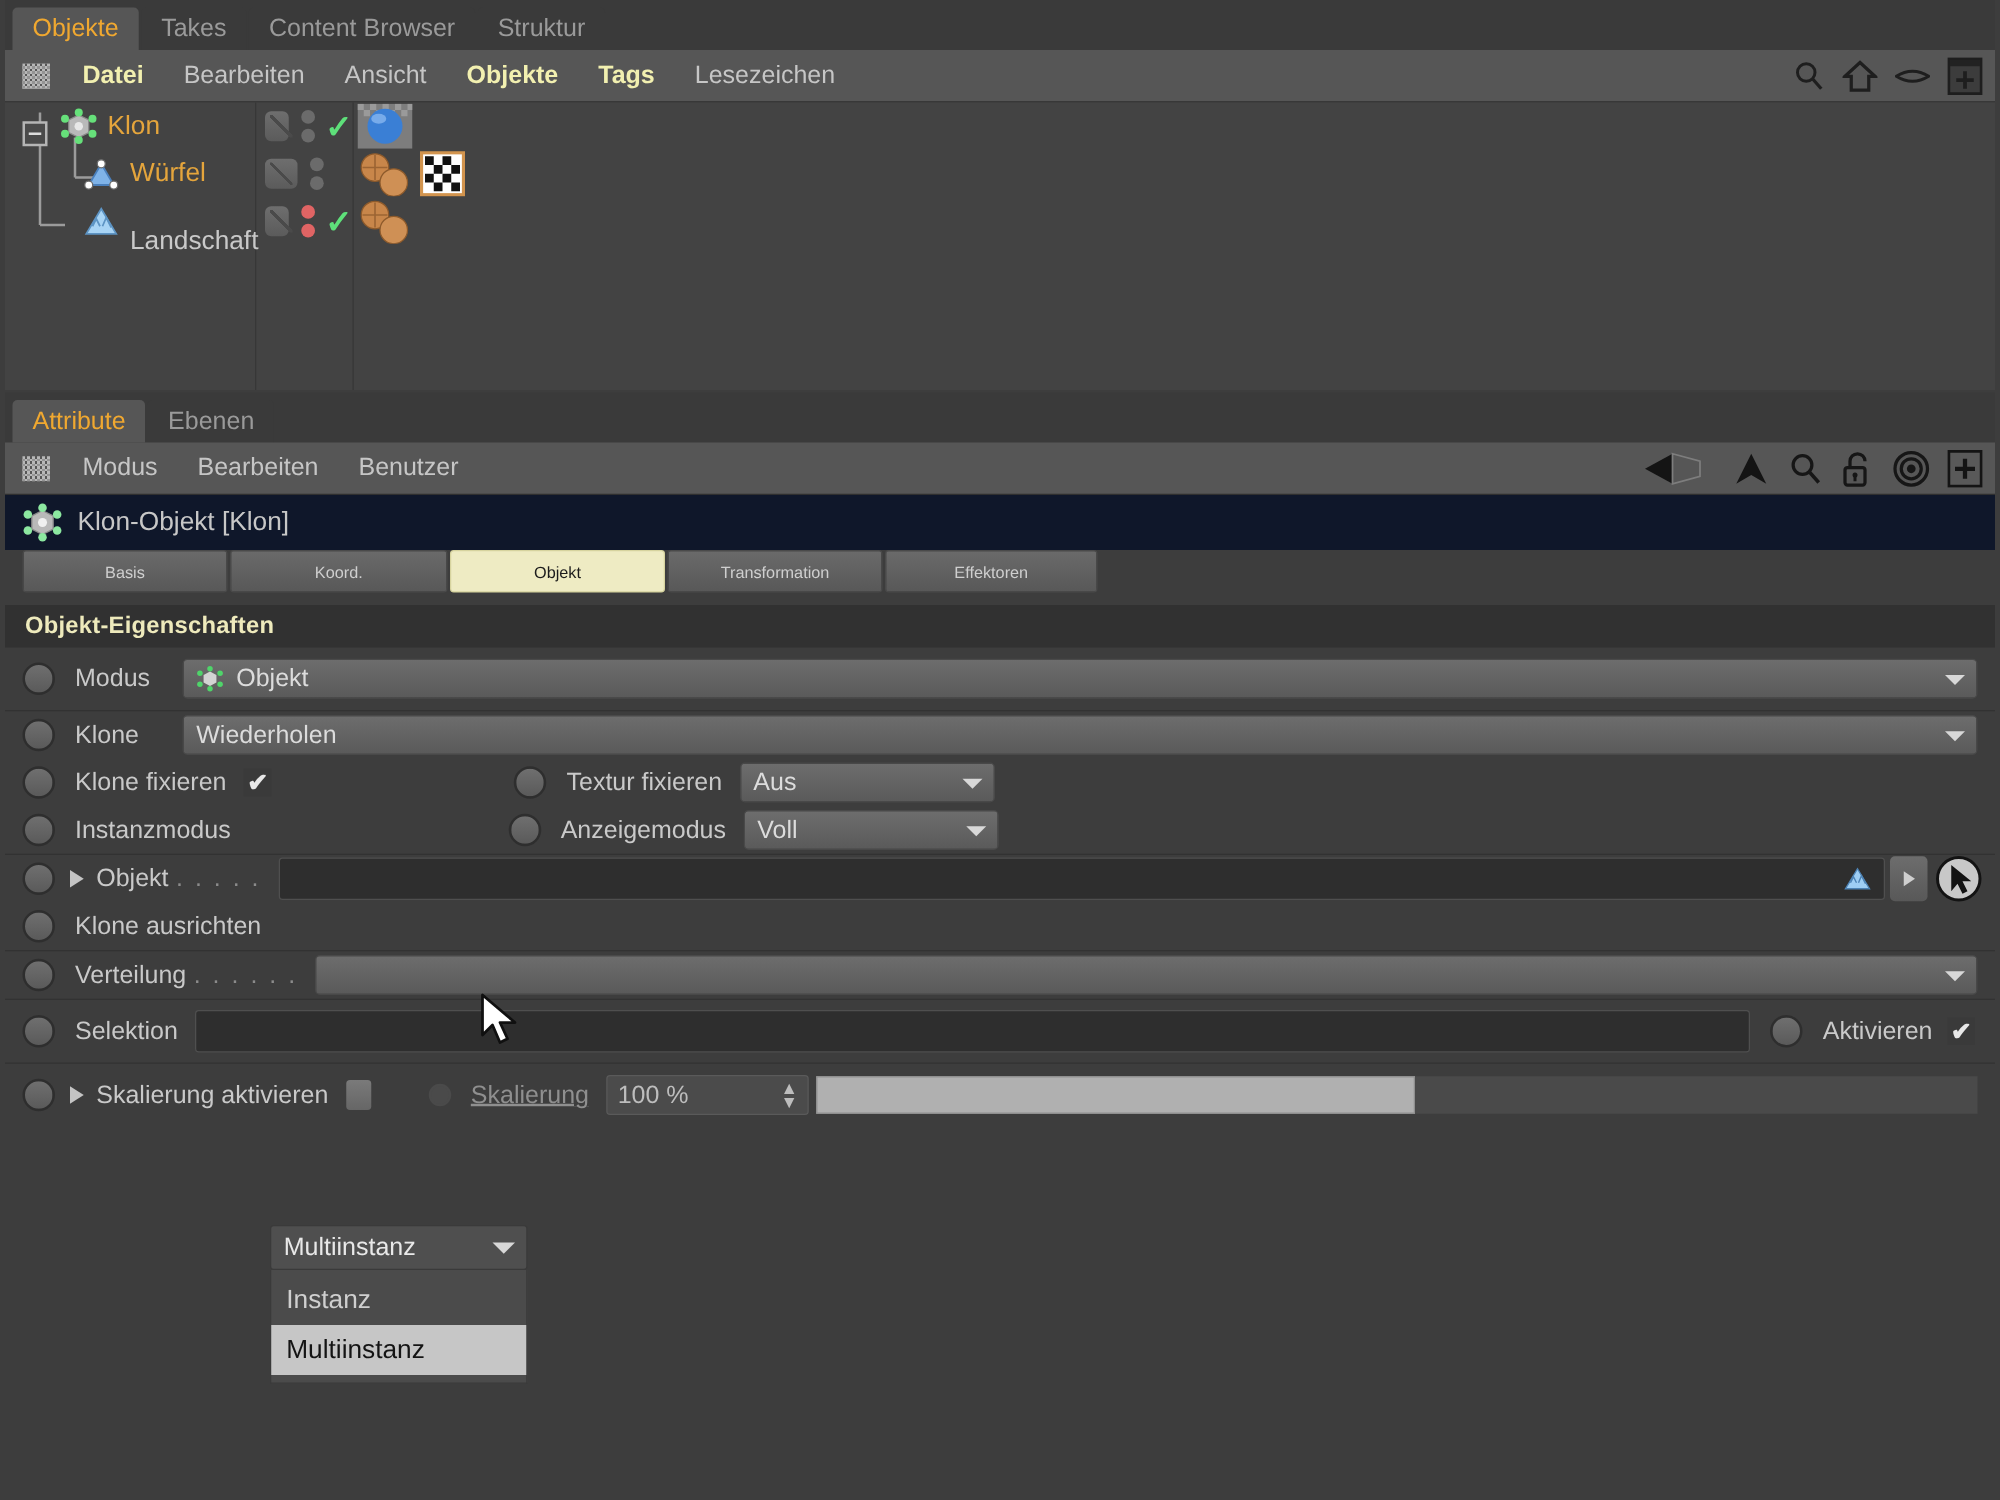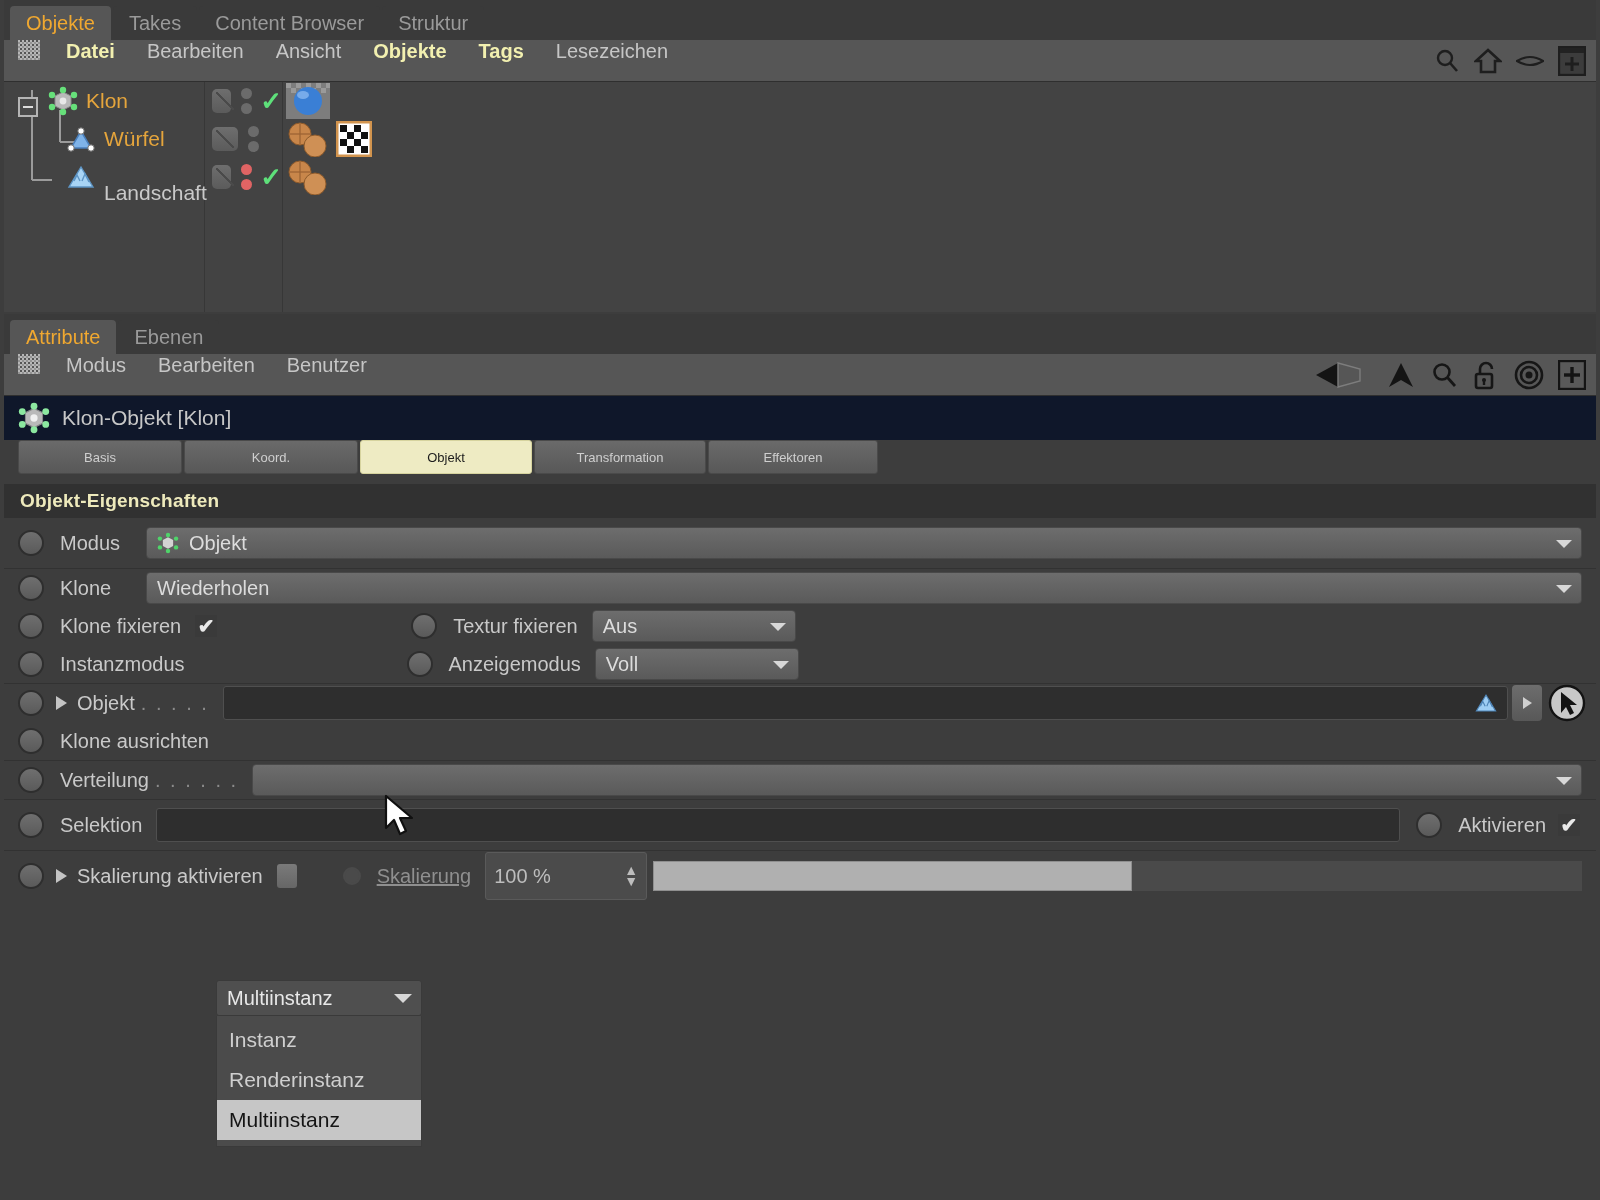--- a/index.html
+++ b/index.html
@@ -27,21 +27,21 @@
   #objmgr { position: absolute; left: 4px; top: 0; width: 1592px; height: 312px; }
   .tabbar { display: flex; align-items: flex-end; height: 40px; background: #3a3a3a; padding-left: 6px; }
   .tab {
     height: 34px; padding: 0 16px; display: flex; align-items: center;
     font-size: 20px; color: #9a9a9a; background: #3a3a3a;
     border-radius: 4px 4px 0 0; margin-right: 2px;
   }
   .tab.active { background: #565656; color: #f0a830; }
 
   .menubar {
-    height: 42px; background: #565656; display: flex; align-items: flex-start;
+    height: 42px; background: #565656; display: flex; align-items: center;
     position: relative; border-bottom: 1px solid #2f2f2f;
   }
   .menuitem { font-size: 20px; color: #c6c6c6; padding: 0 16px; white-space: nowrap; }
   .menuitem.hl { color: #f2f0b0; font-weight: bold; }
   .mb-icons { position: absolute; right: 10px; top: 0; height: 42px; display: flex; align-items: center; gap: 14px; }
 
   .treearea { background: #434343; height: 230px; position: relative; }
   .treecol-div { position: absolute; top: 0; bottom: 0; width: 1px; background: #373737; }
   .treerow { height: 38px; display: flex; align-items: center; position: relative; }
   .objname { font-size: 21px; margin-left: 8px; white-space: nowrap; }
@@ -89,21 +89,21 @@
     display: flex; align-items: center; padding: 0 10px; color: #dcdcdc; font-size: 20px;
     position: relative;
   }
   .field .caret {
     position: absolute; right: 9px; top: 50%; margin-top: -3px;
     width: 0; height: 0; border-left: 8px solid transparent; border-right: 8px solid transparent;
     border-top: 8px solid #d8d8d8;
   }
   .darkfield { height: 34px; background: #2e2e2e; border: 1px solid #4f4f4f; border-radius: 3px; }
   .numfield {
-    height: 48px; background: #4b4b4b; border: 1px solid #5a5a5a; border-radius: 3px;
+    height: 32px; background: #4b4b4b; border: 1px solid #5a5a5a; border-radius: 3px;
     display: flex; align-items: center; padding: 0 8px; color: #bdbdbd; font-size: 20px;
     justify-content: space-between;
   }
   .spin { font-size: 14px; color: #bdbdbd; line-height: .8; }
   .slider { height: 30px; background: #b0b0b0; border: 1px solid #8f8f8f; }
   .cbox { width: 22px; height: 22px; background: #3a3a3a; display: flex; align-items: center; justify-content: center;
           color: #e8e8e8; font-size: 20px; font-weight: bold; }
   .cbox.off { background: linear-gradient(#7a7a7a,#666); border-radius: 3px; width:20px;height:24px; }
   .tri { width: 0; height: 0; border-top: 7px solid transparent; border-bottom: 7px solid transparent;
          border-left: 11px solid #c4c4c4; margin-left: 12px; }
@@ -545,23 +545,20 @@
 
     <div id="dropdown">
       <div class="dd-button">
         <span>Multiinstanz</span>
         <span style="position:absolute;right:9px;top:50%;margin-top:-4px;width:0;height:0;border-left:9px solid transparent;border-right:9px solid transparent;border-top:9px solid #d8d8d8"></span>
       </div>
       <div class="dd-list">
         <div class="dd-item">
             <span>Instanz</span>
           </div>
-        <div class="dd-item">
-            <span>Renderinstanz</span>
-          </div>
         <div class="dd-item sel">
             <span>Multiinstanz</span>
           </div>
       </div>
     </div>
   </div>
 
   <div class="cursor">
     <svg width="34" height="46" viewBox="0 0 34 46">
       <polygon points="2,2 2,34 10,26 16,40 22,37 16,24 28,24" fill="#ffffff" stroke="#101010" stroke-width="2.2" stroke-linejoin="round"></polygon>

